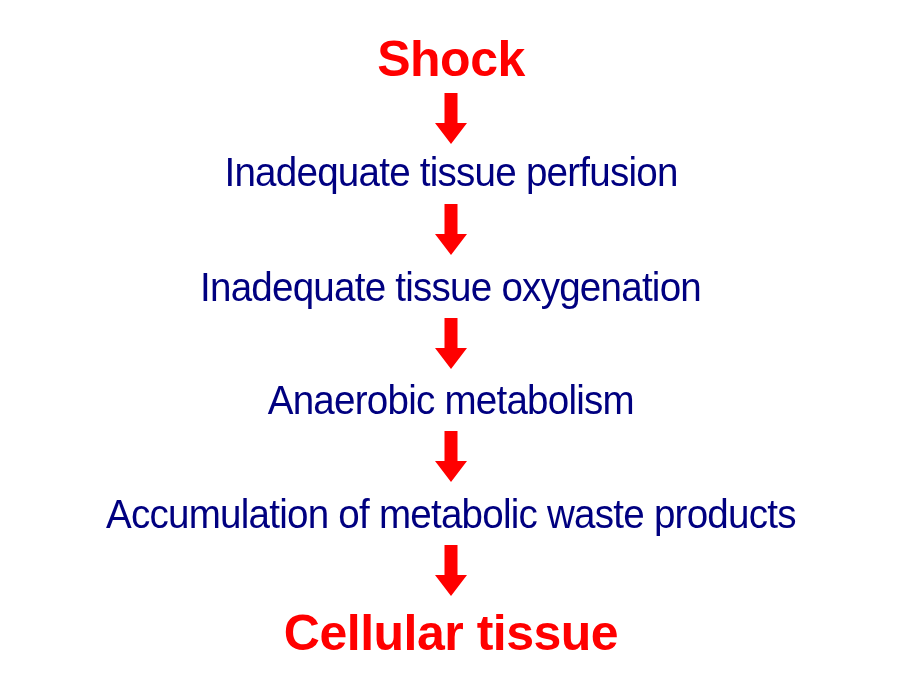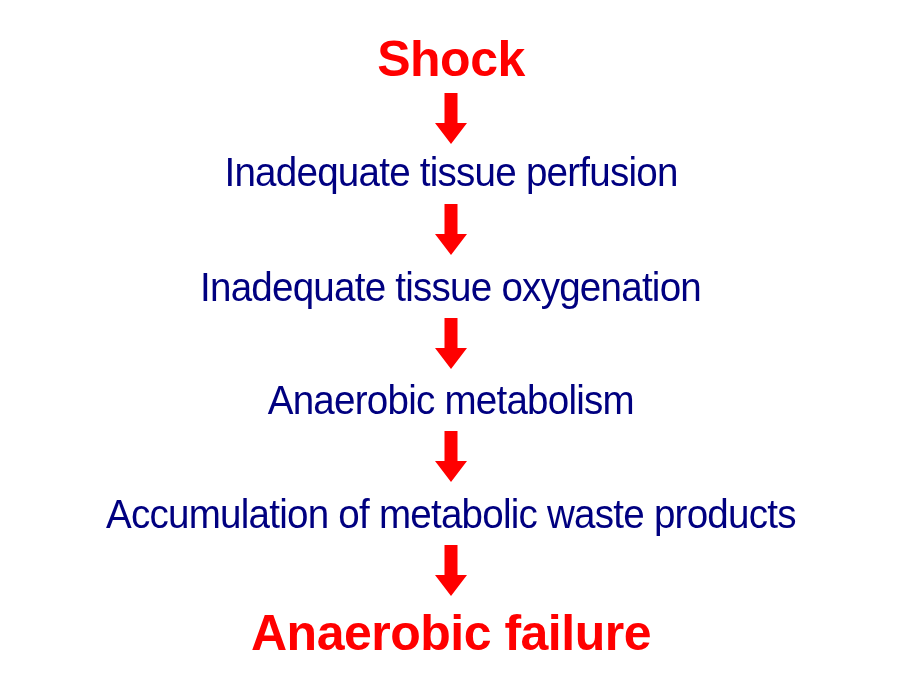--- a/index.html
+++ b/index.html
@@ -130,16 +130,16 @@
     <div class="gap-i"></div>
 
     <span class="arrow">
       <svg width="34" height="52" viewBox="0 0 34 52" aria-hidden="true">
         <polygon points="10.5,0 23.5,0 23.5,30 33,30 17,51 1,30 10.5,30" fill="#ff0000"></polygon>
       </svg>
     </span>
 
     <div class="gap-j"></div>
 
-    <div class="node node-emphasis">Anaerobic failure</div>
+    <div class="node node-emphasis">Cellular tissue</div>
 
   </div>
 </div>
 
 </body></html>

